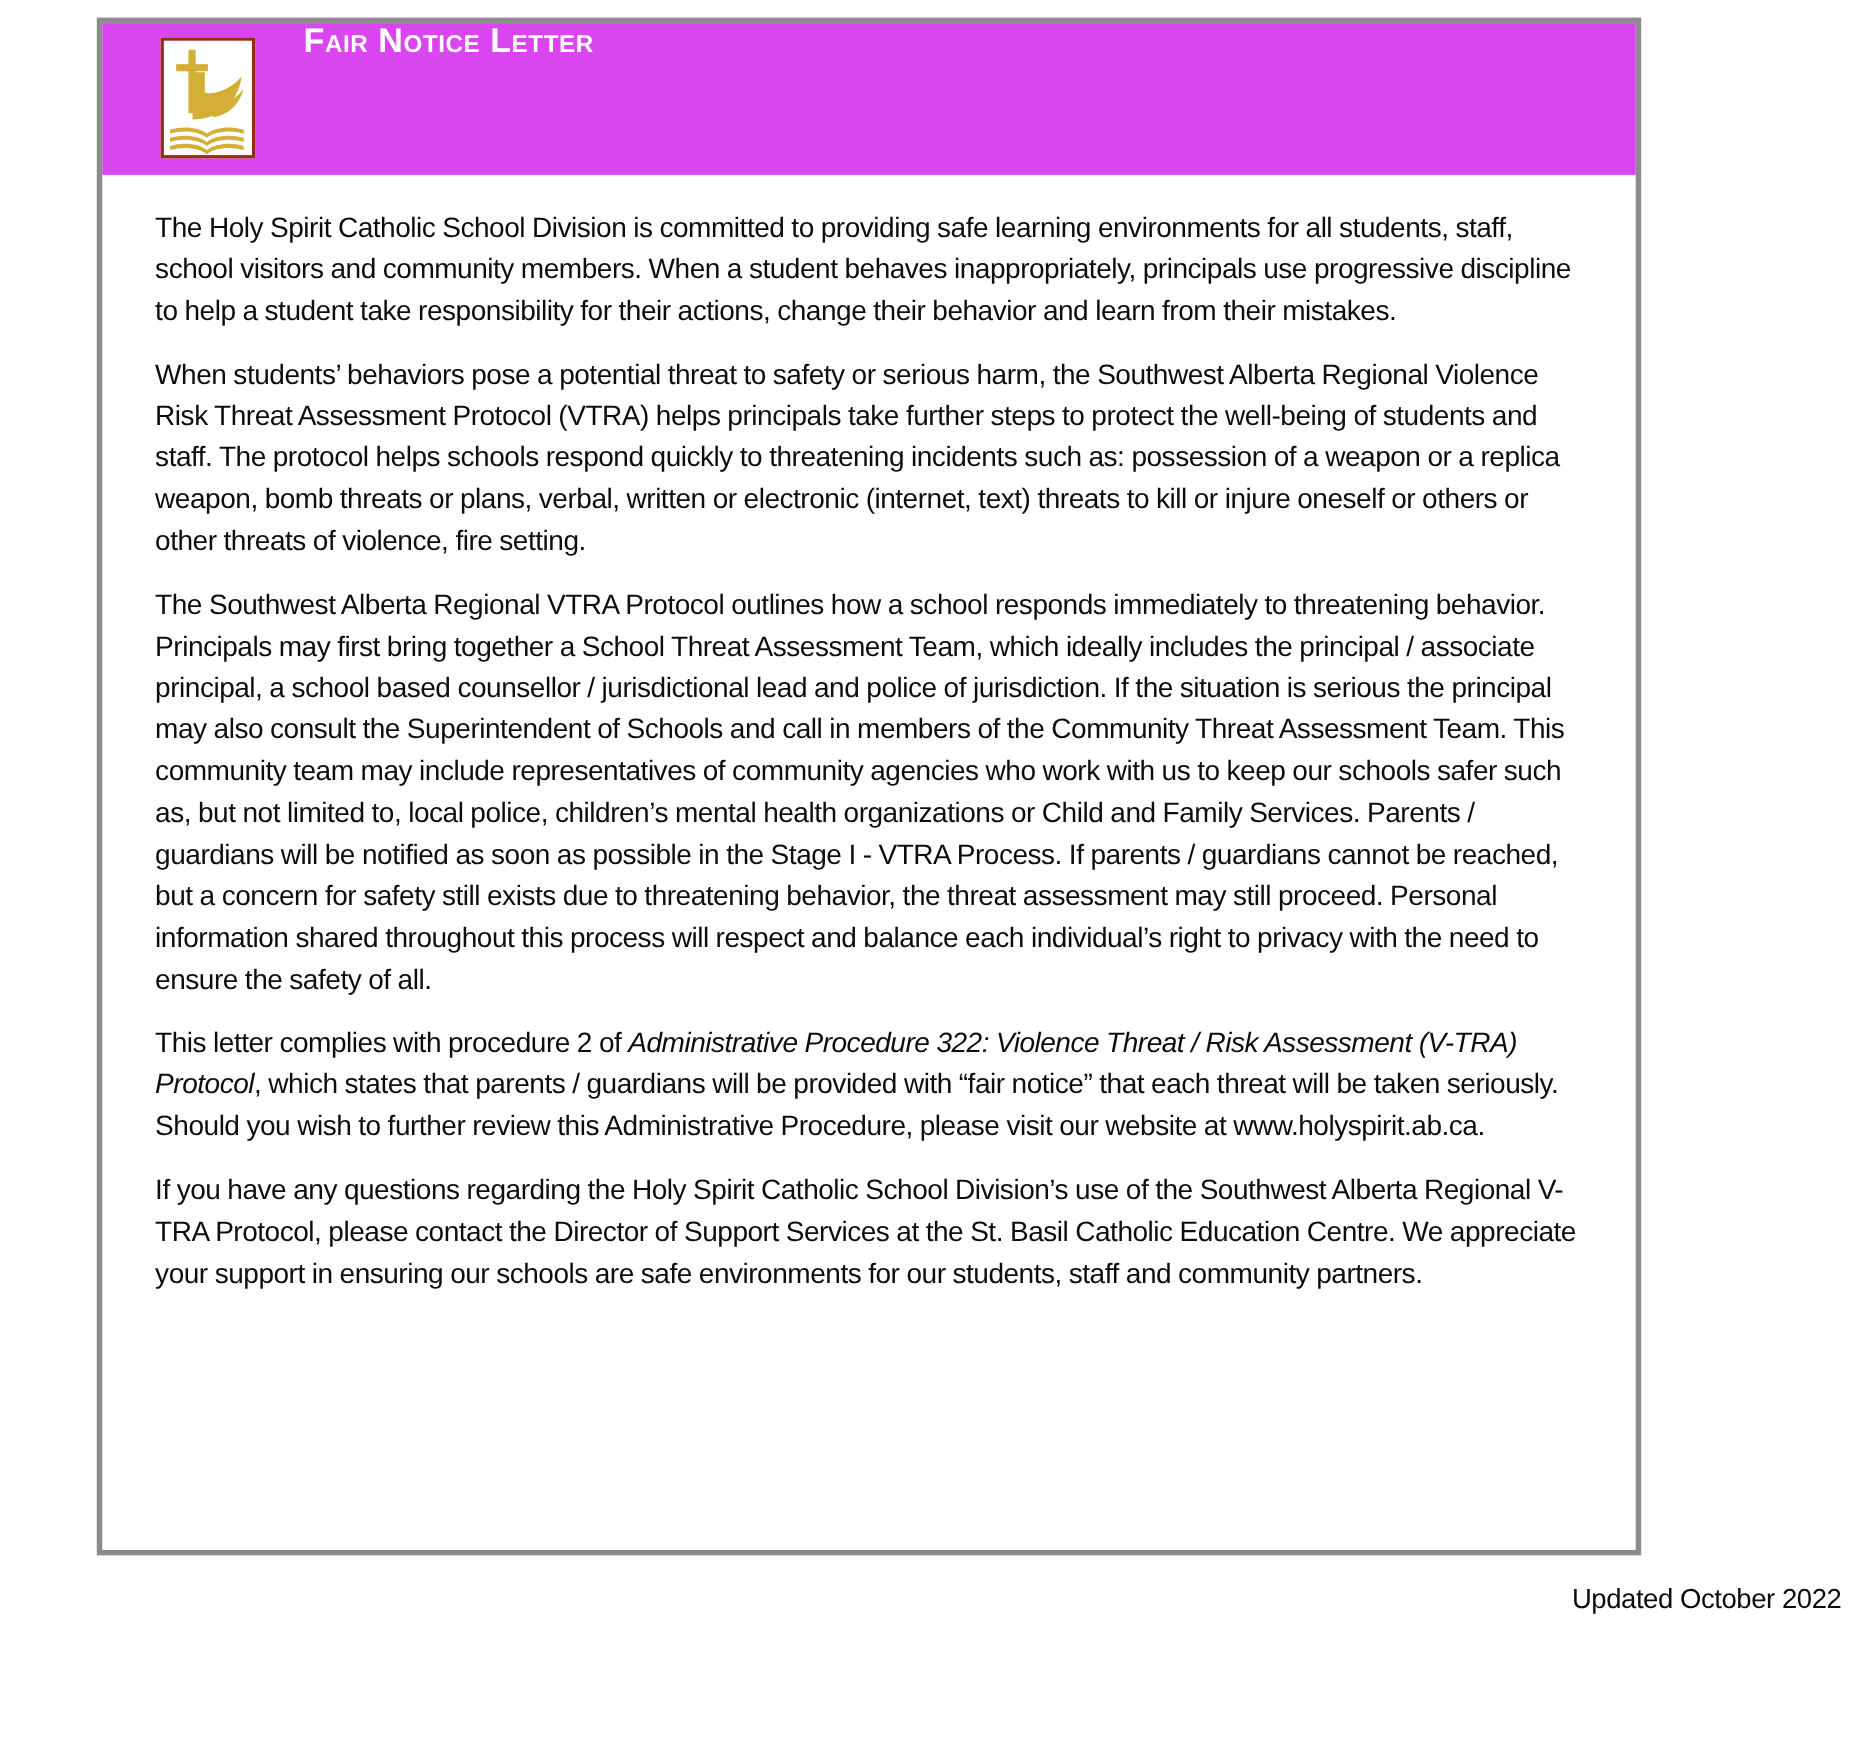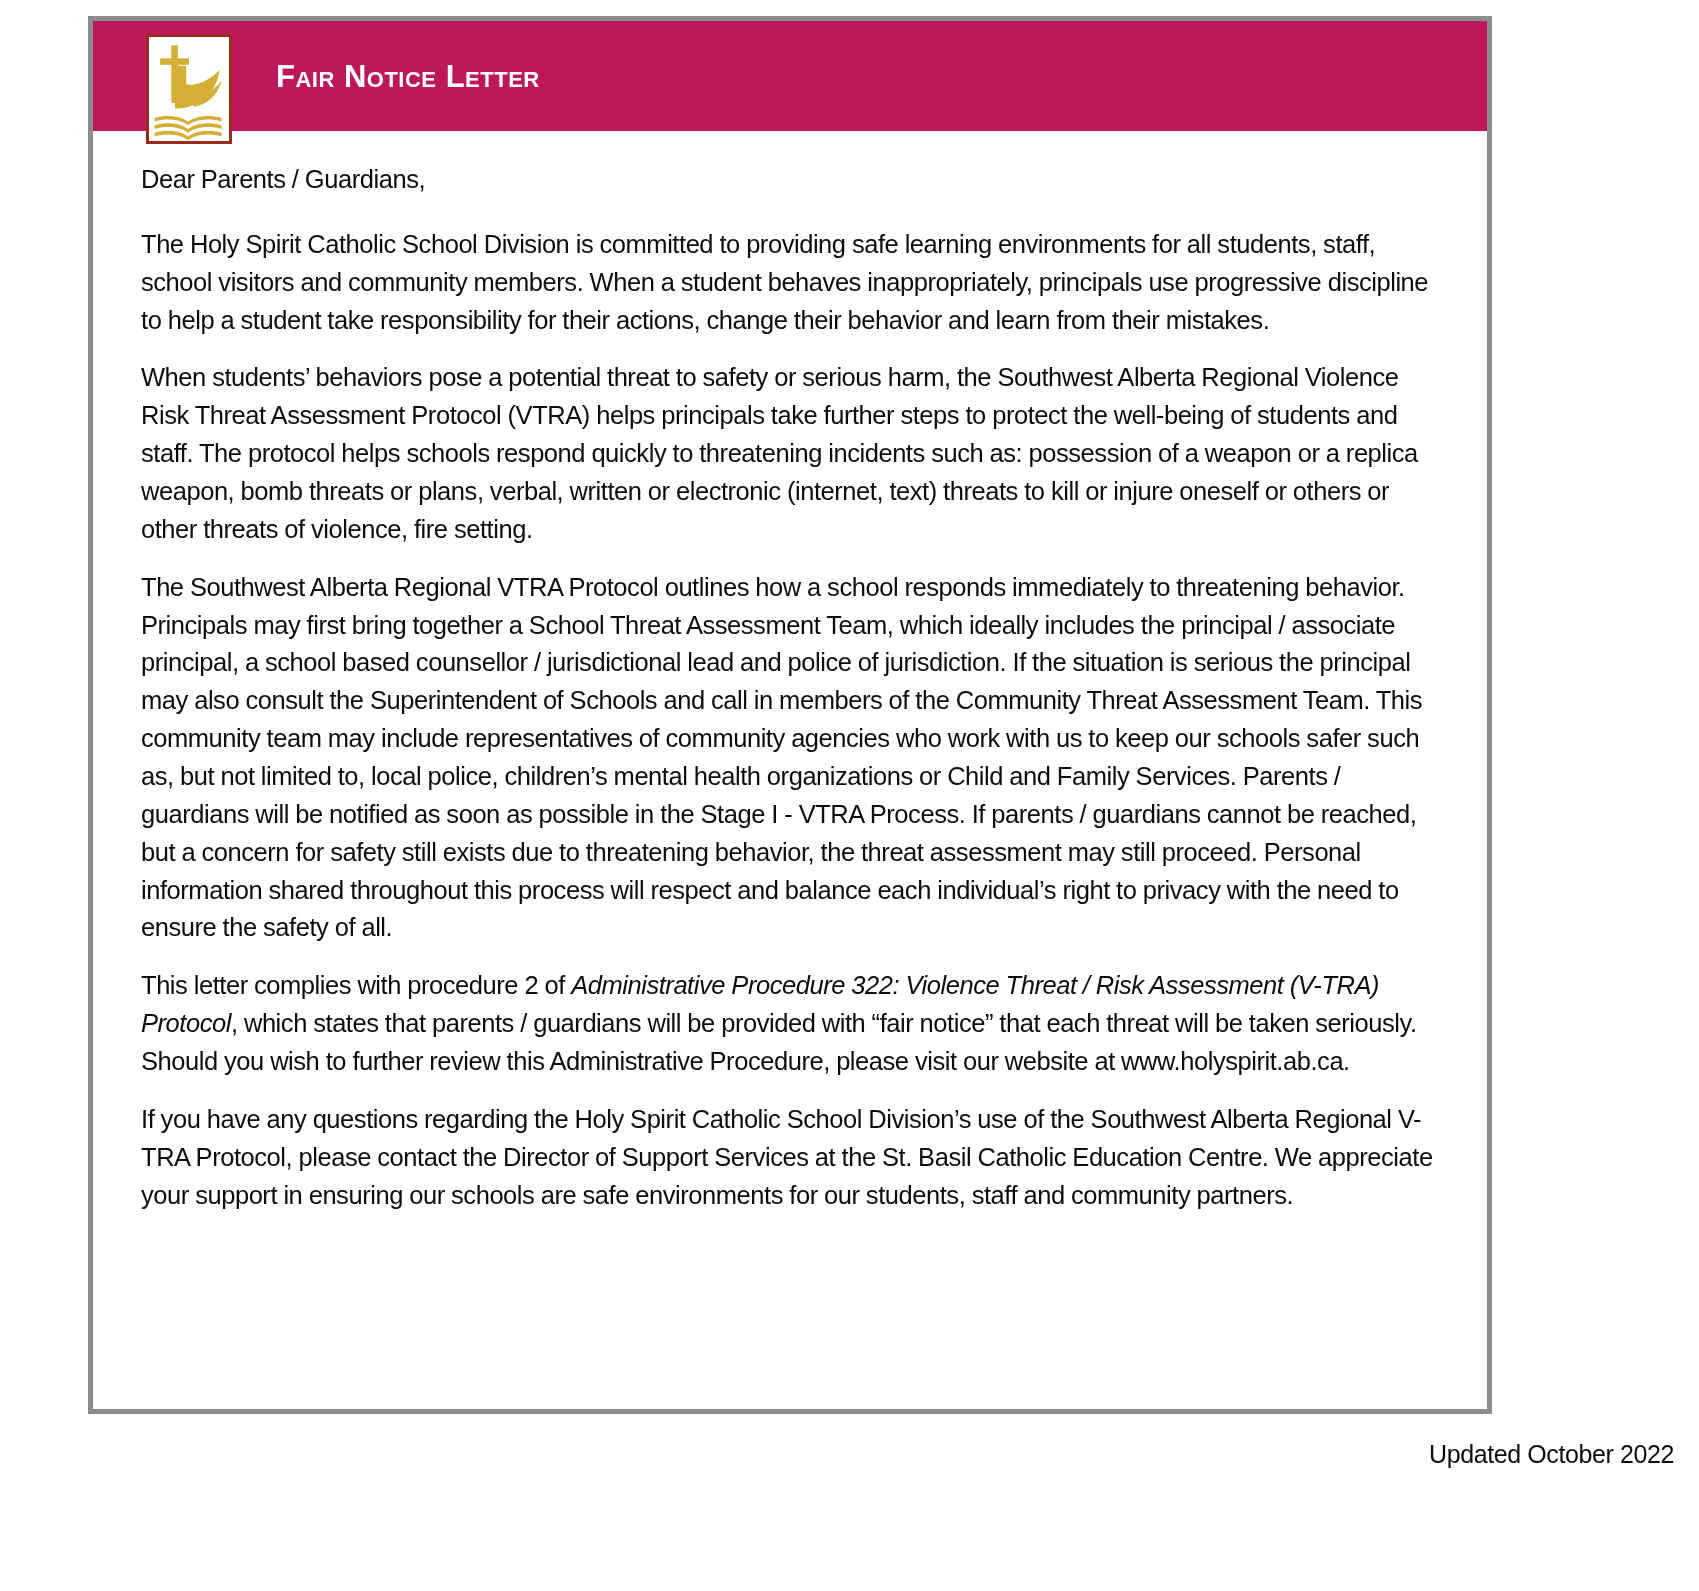--- a/index.html
+++ b/index.html
@@ -30,24 +30,23 @@
     width: 1404px;
     height: 1398px;
     border: 5px solid #8c8c8c;
     background: #ffffff;
     box-sizing: border-box;
   }
 
   
   .header-banner {
     position: relative;
-    height: 110px;
-    background: #be185d;
+    height: 138px;
+    background: #d946ef;
     display: flex;
-    align-items: center;
     overflow: visible;
   }
 
   .logo-box {
     position: absolute;
     left: 53px;
     top: 13px;
     width: 86px;
     height: 110px;
     background: #ffffff;
@@ -138,21 +137,20 @@
           <path d="M6 94 C20 90 34 92 42 98 C50 92 64 90 78 94 L78 98 C64 94 50 96 42 102 C34 96 20 94 6 98 Z" fill="#d4af37"></path>
           <path d="M6 102 C20 98 34 100 42 106 C50 100 64 98 78 102 L78 106 C64 102 50 104 42 110 C34 104 20 102 6 106 Z" fill="#d4af37"></path>
         </svg>
       </div>
 
       <div class="header-title">Fair Notice Letter</div>
     </div>
 
     <div class="letter-body">
 
-      <p class="para salutation">Dear Parents / Guardians,</p>
 
       <p class="para">The Holy Spirit Catholic School Division is committed to providing safe learning environments for all students, staff, school visitors and community members.  When a student behaves inappropriately, principals use progressive discipline to help a student take responsibility for their actions, change their behavior and learn from their mistakes.</p>
 
       <p class="para">When students’ behaviors pose a potential threat to safety or serious harm, the Southwest Alberta Regional Violence Risk Threat Assessment Protocol (VTRA) helps principals take further steps to protect the well-being of students and staff.  The protocol helps schools respond quickly to threatening incidents such as: possession of a weapon or a replica weapon, bomb threats or plans, verbal, written or electronic (internet, text) threats to kill or injure oneself or others or other threats of violence, fire setting.</p>
 
       <p class="para">The Southwest Alberta Regional VTRA Protocol outlines how a school responds immediately to threatening behavior.  Principals may first bring together a School Threat Assessment Team, which ideally includes the principal / associate principal, a school based counsellor / jurisdictional lead and police of jurisdiction.  If the situation is serious the principal may also consult the Superintendent of Schools and call in members of the Community Threat Assessment Team.  This community team may include representatives of community agencies who work with us to keep our schools safer such as, but not limited to, local police, children’s mental health organizations or Child and Family Services.  Parents / guardians will be notified as soon as possible in the Stage I - VTRA Process.  If parents / guardians cannot be reached, but a concern for safety still exists due to threatening behavior, the threat assessment may still proceed.  Personal information shared throughout this process will respect and balance each individual’s right to privacy with the need to ensure the safety of all.</p>
 
       <p class="para"><span>This letter complies with procedure 2 of </span><em>Administrative Procedure 322: Violence Threat / Risk Assessment (V-TRA) Protocol</em><span>, which states that parents / guardians will be provided with “fair notice” that each threat will be taken seriously.  Should you wish to further review this Administrative Procedure, please visit our website at www.holyspirit.ab.ca.</span></p>
 
       <p class="para">If you have any questions regarding the Holy Spirit Catholic School Division’s use of the Southwest Alberta Regional V-TRA Protocol, please contact the Director of Support Services at the St. Basil Catholic Education Centre. We appreciate your support in ensuring our schools are safe environments for our students, staff and community partners.</p>

